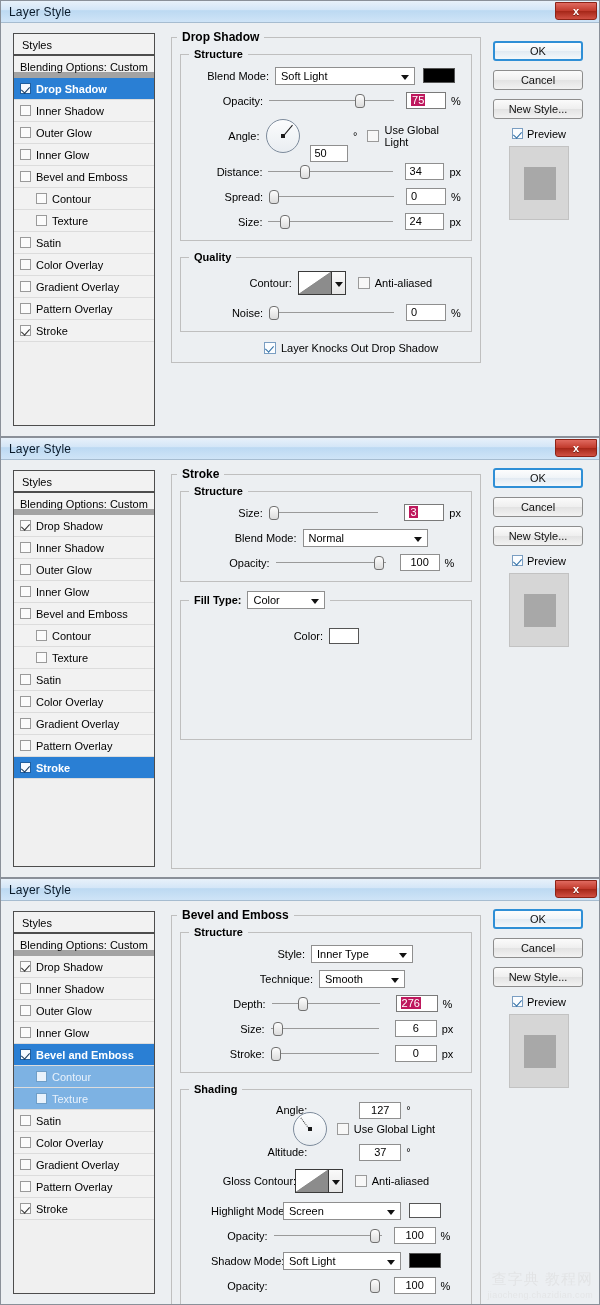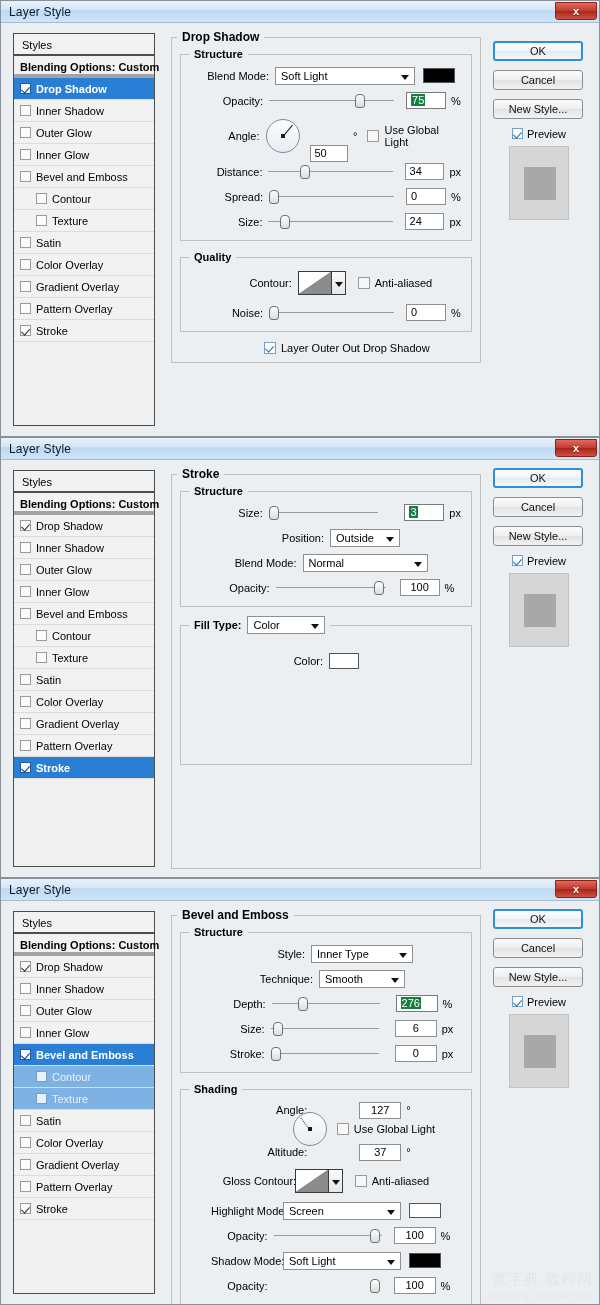--- a/index.html
+++ b/index.html
@@ -62,21 +62,21 @@
   .styles-list { position: relative; }
   .style-row {
     position: relative;
     height: 22px; line-height: 22px;
     padding-left: 6px;
     border-bottom: 1px solid #dcdcdc;
     font-size: 11px;
     white-space: nowrap;
     background: #f2f2f2;
   }
-  .style-row.blending { font-weight: bold; border-bottom: 4px solid #a3a3a3; }
+  .style-row.blending { font-weight: normal; border-bottom: 6px solid #a3a3a3; }
   .style-row.sub { padding-left: 22px; }
   .style-row.selected { background: #2a7fd4; color: #fff; font-weight: bold; }
   .style-row.subselected { background: #7db2e3; color: #e8f1fb; }
   .style-row .cb {
     display: inline-block;
     width: 11px; height: 11px;
     border: 1px solid #9a9a9a;
     background: #fbfbfb;
     vertical-align: -1px;
     margin-right: 5px;
@@ -171,21 +171,21 @@
   .lbl { text-align: right; font-size: 11px; padding-right: 6px; white-space: nowrap; }
   .unit { font-size: 11px; padding-left: 5px; }
 
   .field {
     height: 17px; background:#fff;
     border: 1px solid #8f8f8f;
     font-size: 11px; line-height: 15px;
     padding: 0 4px;
   }
   .field.sel { color:#fff; background:#fff; border-color:#7a7a7a; }
-  .field.sel span { background:#15803d; color:#fff; padding: 0 1px; }
+  .field.sel span { background:#be185d; color:#fff; padding: 0 1px; }
 
   .select {
     position: relative; height: 18px; background:#fff;
     border: 1px solid #8f8f8f; font-size: 11px; line-height: 16px;
     padding: 0 18px 0 5px; white-space: nowrap;
   }
   .select::after {
     content:""; position:absolute; right: 5px; top: 7px;
     border-left: 4px solid transparent; border-right: 4px solid transparent;
     border-top: 5px solid #111;
@@ -420,21 +420,21 @@
                 <div class="track"></div>
                 <div class="knob" style="left:0px;"></div>
               </div>
               <div class="field" style="width:40px;margin-left:12px;">0</div>
               <div class="unit">%</div>
             </div>
           </div>
 
           <div class="chkline" style="margin-top:10px; margin-left:84px;">
             <span class="chk on"></span>
-            <span>Layer Outer Out Drop Shadow</span>
+            <span>Layer Knocks Out Drop Shadow</span>
           </div>
         </div>
       </div>
 
       <div class="btncol" style="top:18px;">
         <div class="btn primary">OK</div>
         <div class="btn">Cancel</div>
         <div class="btn">New Style...</div>
         <div class="preview-row">
           <span class="cb"></span><span>Preview</span>
@@ -506,24 +506,20 @@
             <div class="row">
               <div class="lbl" style="width:78px;">Size:</div>
               <div class="slider" style="width:110px;">
                 <div class="track"></div>
                 <div class="knob" style="left:0px;"></div>
               </div>
               <div class="field sel" style="width:40px;margin-left:26px;"><span>3</span></div>
               <div class="unit">px</div>
             </div>
 
-            <div class="row">
-              <div class="lbl" style="width:78px;">Position:</div>
-              <div class="select" style="width:70px;">Outside</div>
-            </div>
 
             <div class="row">
               <div class="lbl" style="width:78px;">Blend Mode:</div>
               <div class="select" style="width:125px;">Normal</div>
             </div>
 
             <div class="row" style="margin-bottom:0;">
               <div class="lbl" style="width:78px;">Opacity:</div>
               <div class="slider" style="width:110px;">
                 <div class="track"></div>

